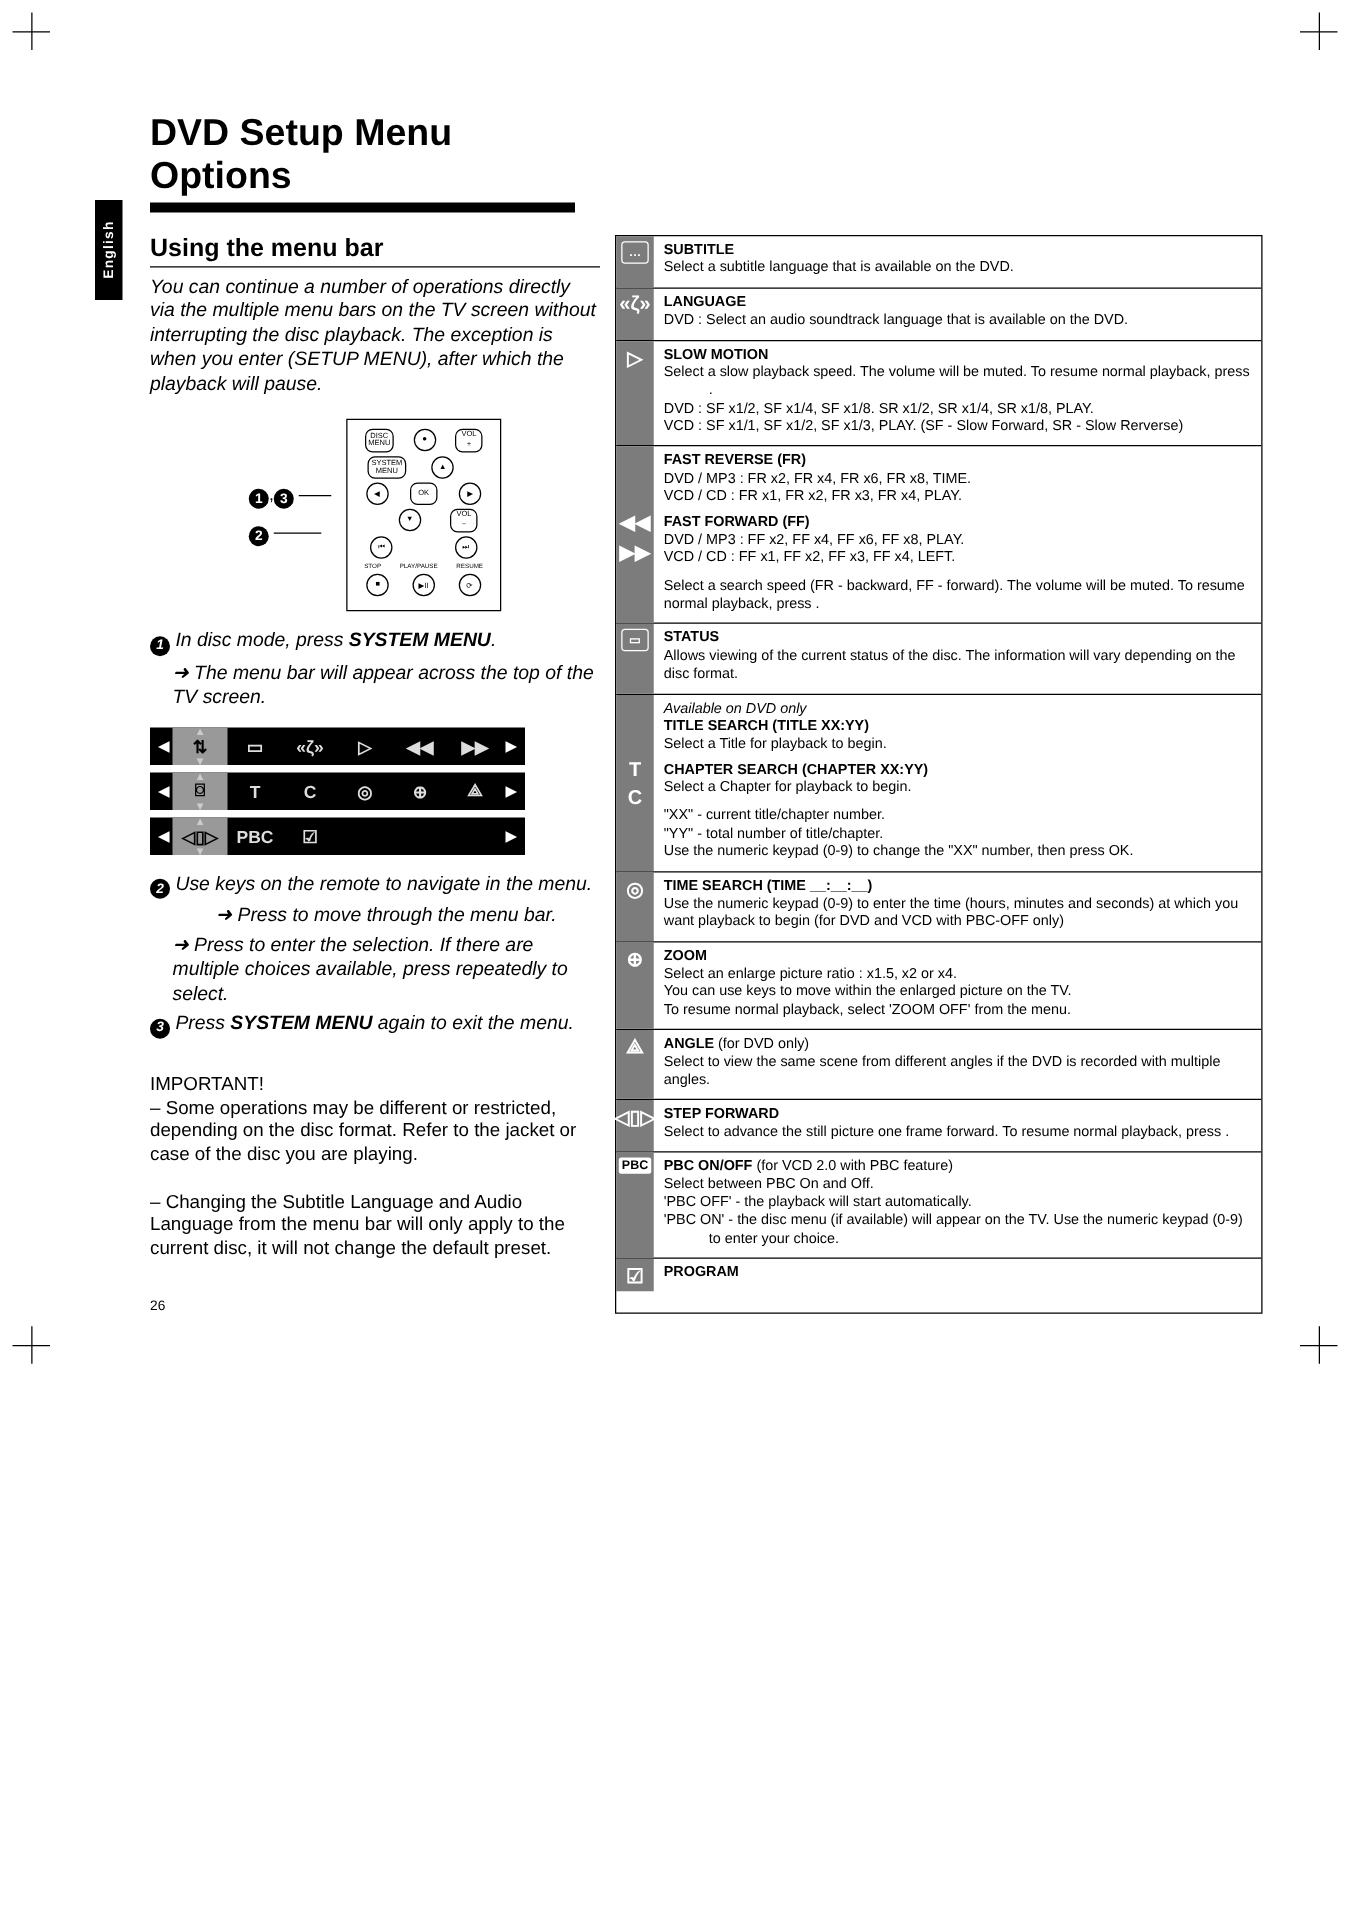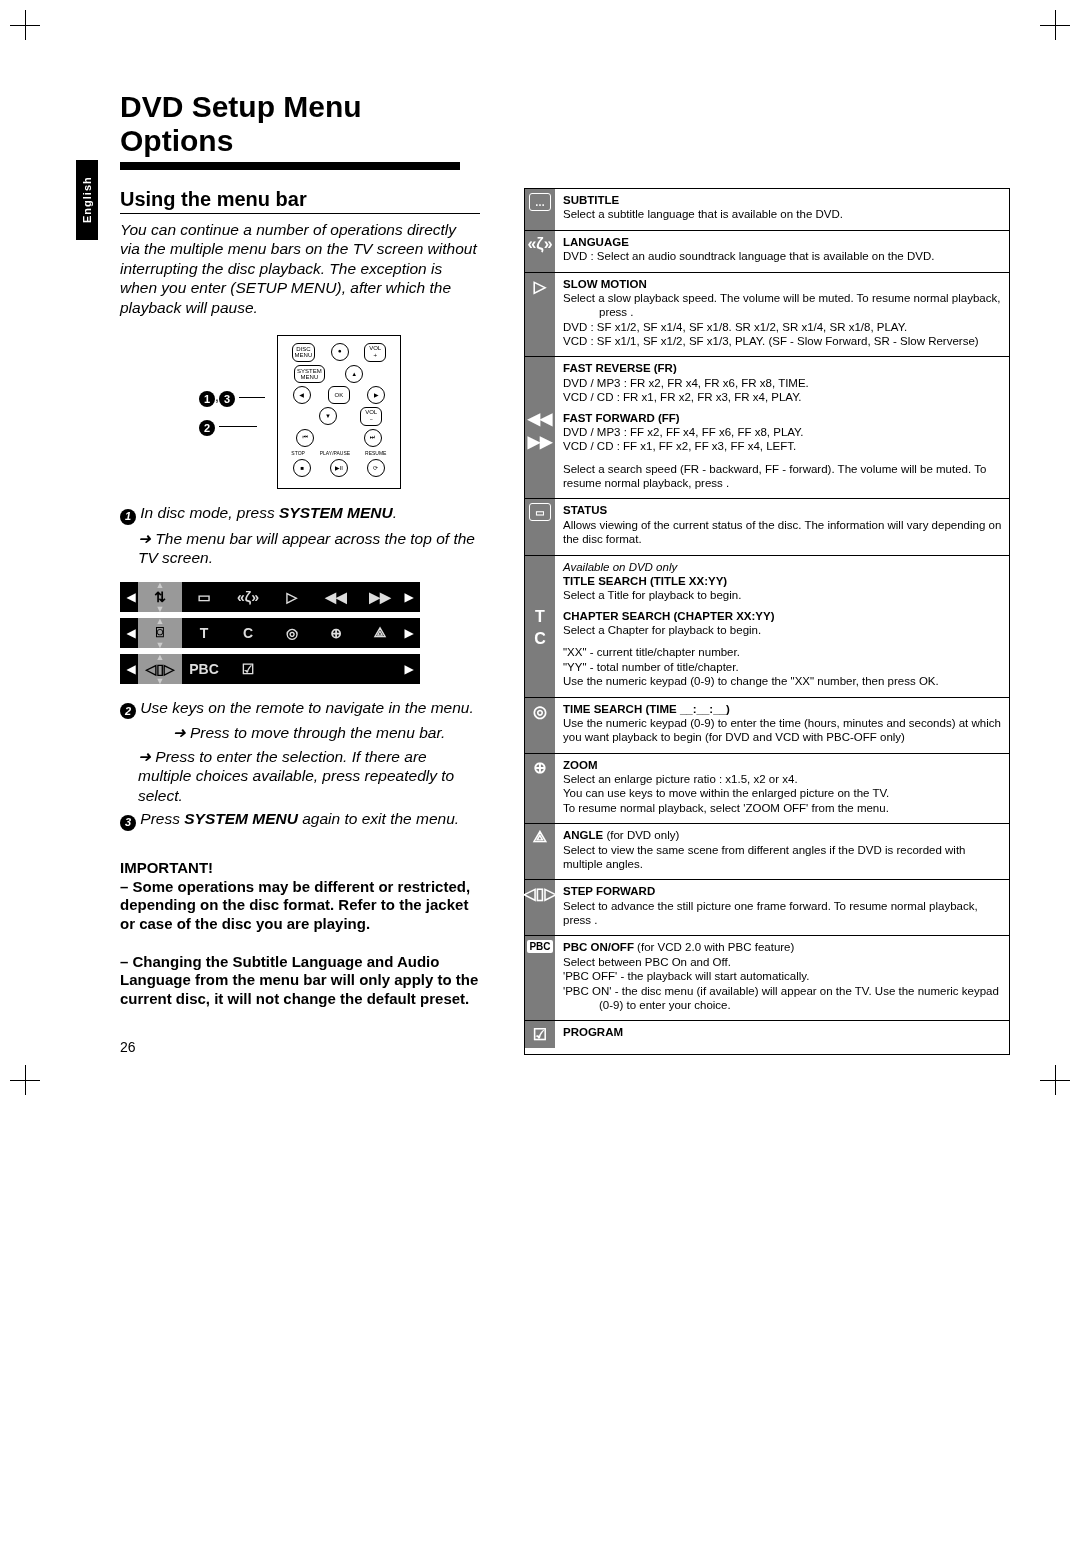--- a/index.html
+++ b/index.html
@@ -45,21 +45,21 @@
     writing-mode: vertical-rl;
     text-orientation: mixed;
     transform: rotate(180deg);
     display: flex;
     align-items: center;
     justify-content: center;
     letter-spacing: 1px;
   }
   .columns {
     display: flex;
-    gap: 44px;
+    gap: 12px;
     margin-top: 18px;
   }
   .left-col { width: 360px; }
   .right-col { flex: 1; border: 1px solid #000; }
   h2 {
     font-size: 20px;
     font-weight: bold;
     margin: 0 0 6px 0;
     border-bottom: 1px solid #000;
     padding-bottom: 2px;
@@ -126,23 +126,23 @@
   }
   .mb-cell.selected { background:#999; color:#000; }
   .mb-cell .mb-up, .mb-cell .mb-down {
     position:absolute; left:50%; transform:translateX(-50%);
     font-size:9px; color:#ccc;
   }
   .mb-cell .mb-up { top:-2px; }
   .mb-cell .mb-down { bottom:-2px; }
 
   .important-block { margin-top: 28px; font-size:15px; line-height:1.25; }
-  .important-block b { font-weight: bold; }
-
-  .page-num { font-size:14px; margin-top:30px; }
+  .important-block b { font-weight: normal; }
+
+  .page-num { font-size:11px; margin-top:30px; }
 
   
   .feat-row {
     display:flex;
     border-top:1px solid #000;
   }
   .feat-row:first-child { border-top:none; }
   .feat-icon {
     width:30px;
     background:#7c7c7c;

